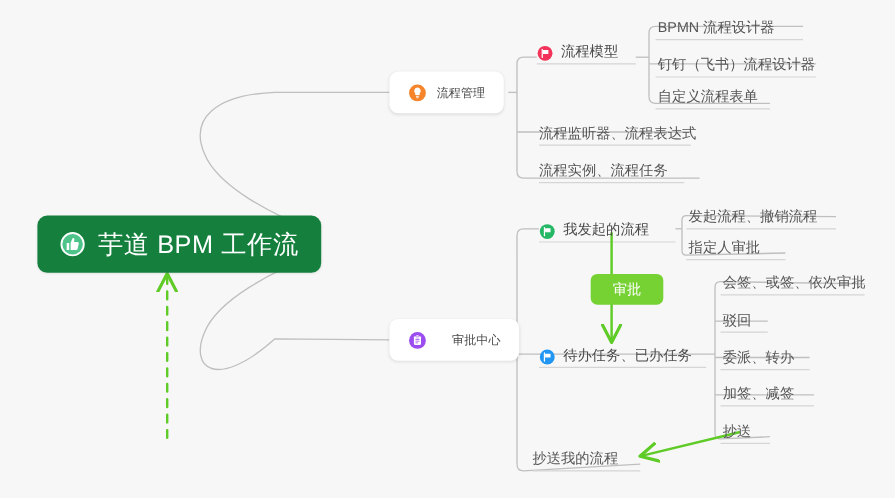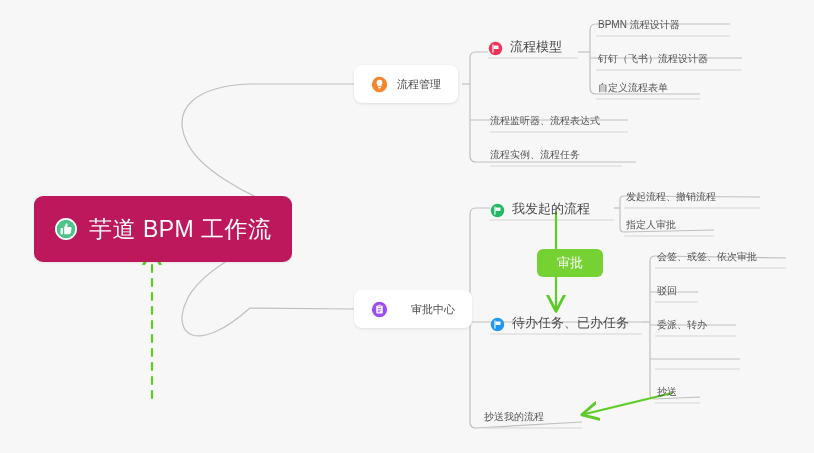--- a/index.html
+++ b/index.html
@@ -30,24 +30,24 @@
   .node {
     position: absolute;
     box-sizing: border-box;
     display: flex;
     align-items: center;
     white-space: nowrap;
   }
 
   
   .root-node {
-    background: #be185d;
+    background: #15803d;
     border-radius: 9px;
     padding: 0 20px;
-    height: 66px;
+    height: 52px;
     box-shadow: 0 1px 2px rgba(0,0,0,0.07);
     justify-content: center;
   }
   .root-label {
     color: #ffffff;
     font-size: 23px;
     letter-spacing: 0.5px;
     margin-left: 11px;
   }
 
@@ -79,21 +79,21 @@
   }
 
   
   .leaf-node {
     height: 24px;
     align-items: flex-end;
     padding-bottom: 2px;
   }
   .leaf-label {
     color: #555555;
-    font-size: 10px;
+    font-size: 13px;
     line-height: 18px;
   }
 
   
   .callout-node {
     background: #76d133;
     border-radius: 6px;
     height: 28px;
     padding: 0 20px;
     justify-content: center;
@@ -295,20 +295,23 @@
   </div>
 
   <div class="node leaf-node" style="left:657px; top:278px;">
     <span class="leaf-label">驳回</span>
   </div>
 
   <div class="node leaf-node" style="left:657px; top:312px;">
     <span class="leaf-label">委派、转办</span>
   </div>
 
+  <div class="node leaf-node" style="left:657px; top:345px;">
+    <span class="leaf-label">加签、减签</span>
+  </div>
 
   <div class="node leaf-node" style="left:657px; top:379px;">
     <span class="leaf-label">抄送</span>
   </div>
 
   <div class="node callout-node" style="left:537px; top:249px;">
     <span class="callout-label">审批</span>
   </div>
 
 

